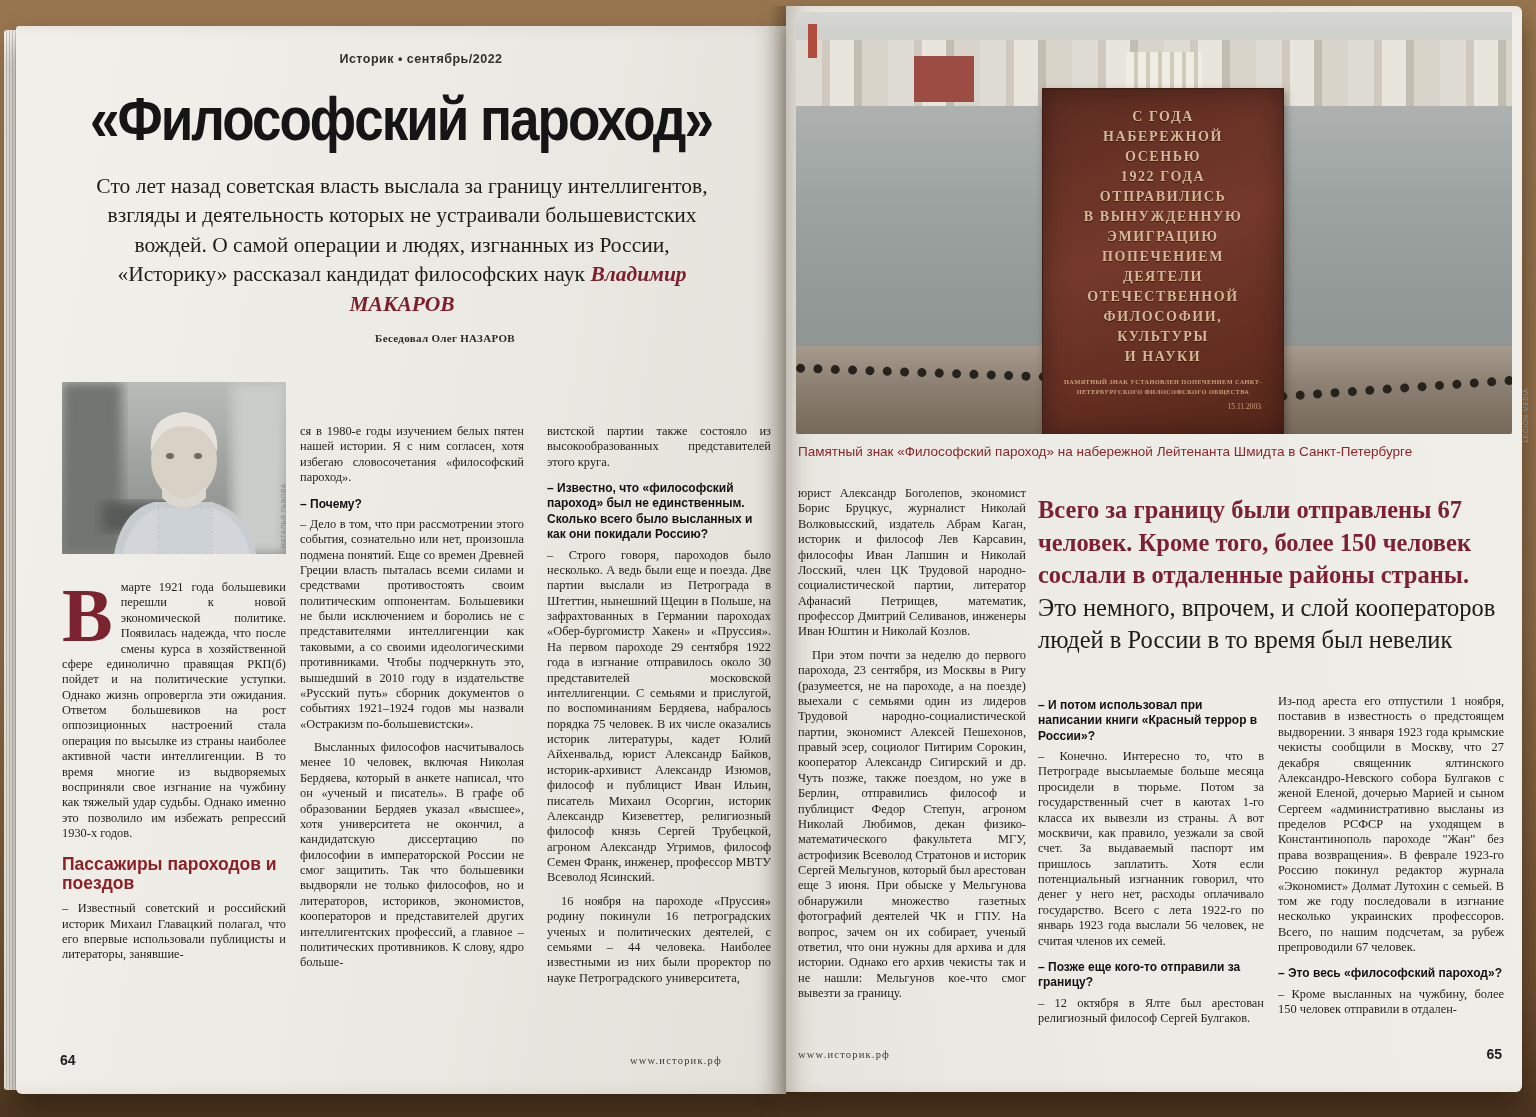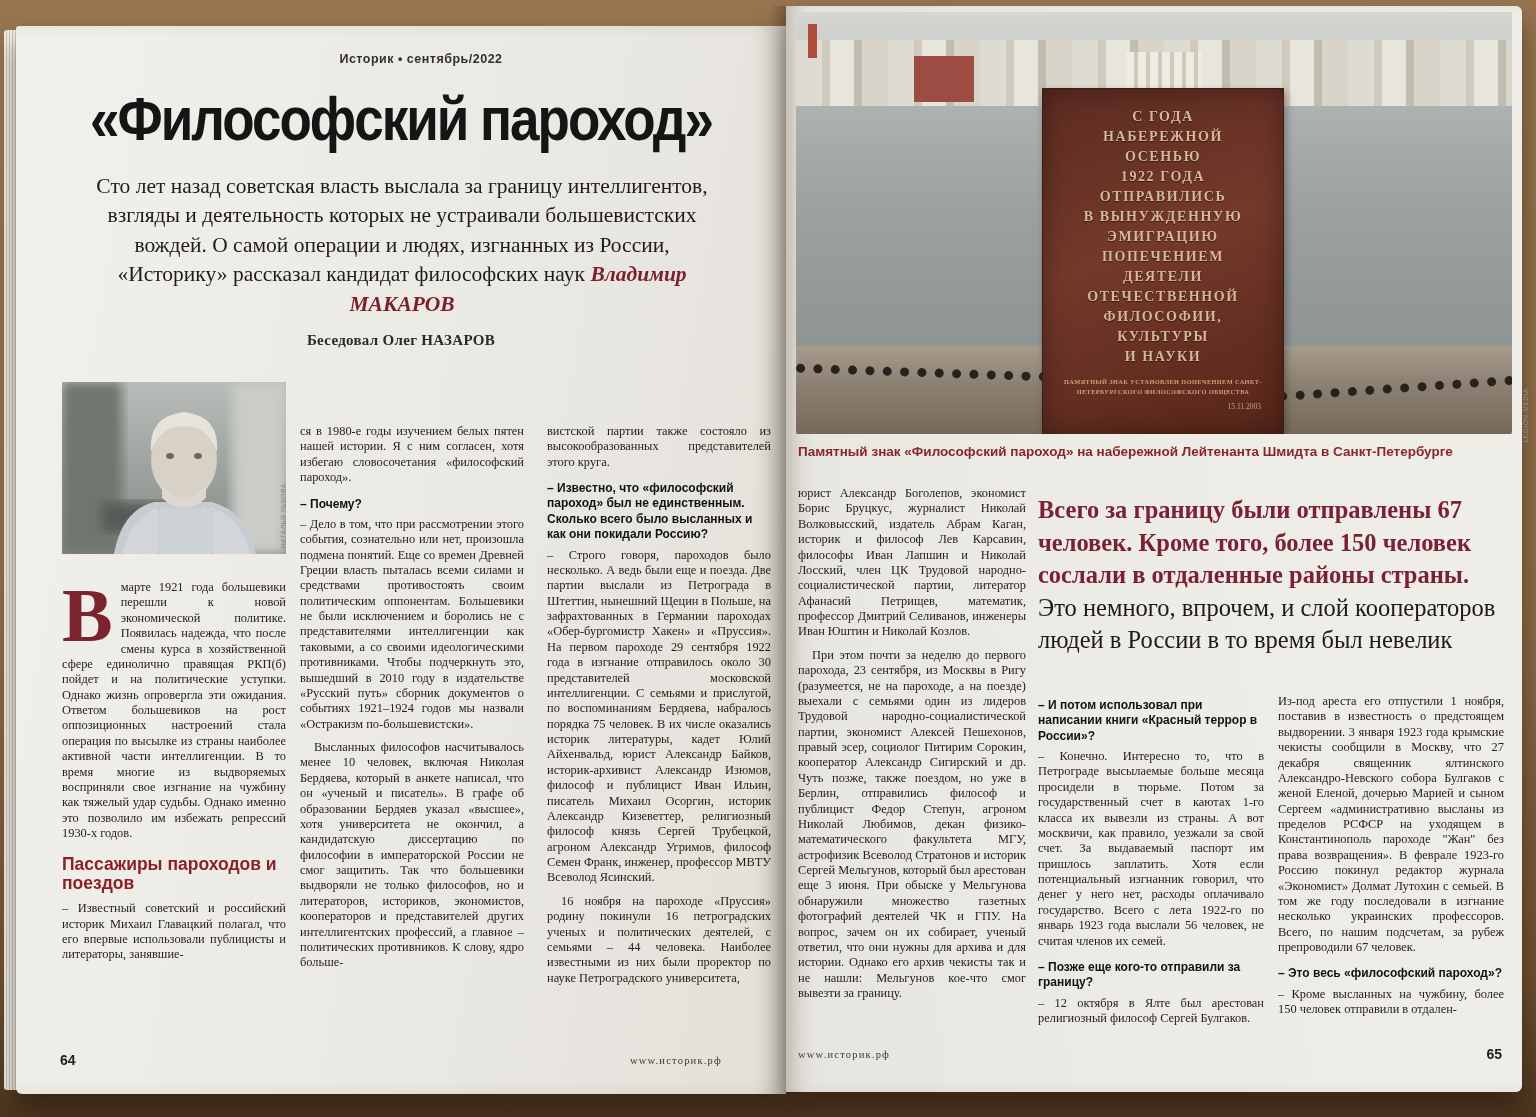--- a/index.html
+++ b/index.html
@@ -25,21 +25,21 @@
   .kicker{position:absolute;left:0;top:26px;width:100%;text-align:center;
      font-family:"Liberation Sans",sans-serif;font-weight:bold;font-size:12.5px;
      letter-spacing:.5px;color:#33302c;padding-left:20px;}
   .headline{position:absolute;left:0;top:58px;width:100%;text-align:center;
      font-family:"Liberation Sans",sans-serif;font-weight:900;font-size:53px;
      letter-spacing:-2px;color:#151515;transform:scaleY(1.14);transform-origin:50% 0;}
   .lede{position:absolute;left:66px;top:146px;width:640px;text-align:center;
      font-size:21.5px;line-height:1.37;color:#1f1c18;}
   .lede .author{color:#7c1e2c;font-style:italic;font-weight:bold;}
   .byline{position:absolute;left:0;top:306px;width:100%;text-align:center;
-     font-size:15px;font-weight:bold;color:#2c2a27;letter-spacing:.3px;}
+     font-size:11px;font-weight:bold;color:#2c2a27;letter-spacing:.3px;padding-left:44px;}
 
   .col{position:absolute;overflow:hidden;font-size:12.4px;line-height:1.24;
      text-align:justify;color:#27221c;}
   .col p{margin:0 0 8px 0;}
   .col p.indent{text-indent:14px;margin-bottom:0;}
   .q{font-family:"Liberation Sans",sans-serif;font-weight:bold;font-size:12px;
      line-height:1.28;color:#121212;margin:11px 0 5px;text-align:left;}
   .sec-head{font-family:"Liberation Sans",sans-serif;font-weight:bold;font-size:17.5px;
      line-height:1.08;color:#8b2126;margin:14px 0 8px;text-align:left;}
   .dropcap{float:left;font-size:76px;line-height:.78;font-weight:bold;
@@ -80,21 +80,21 @@
      text-align:center;color:#d6b896;}
   .plaque-line{font-weight:bold;font-size:14px;line-height:20px;letter-spacing:1.6px;
      text-shadow:0 1px 1px rgba(0,0,0,.55);}
   .plaque-lines{padding-top:18px;}
   .plaque-foot{margin:10px auto 0;width:84%;font-size:6.3px;letter-spacing:.4px;
      line-height:1.6;font-weight:bold;color:#caa17c;}
   .plaque-date{margin-top:5px;padding-right:22px;text-align:right;font-size:7.5px;color:#caa17c;font-family:Liberation Serif, serif;}
   .rcredit{position:absolute;right:0px;top:382px;transform:rotate(-90deg);transform-origin:100% 0;
      font-family:"Liberation Sans",sans-serif;font-size:6.5px;letter-spacing:.6px;color:#8d8d89;}
   .caption{position:absolute;left:12px;top:438px;width:706px;
-     font-family:"Liberation Sans",sans-serif;font-weight:bold;font-size:13.5px;color:#87262b;}
+     font-family:"Liberation Sans",sans-serif;font-weight:normal;font-size:13.5px;color:#87262b;}
 
   .pullquote{position:absolute;left:252px;top:488px;width:466px;
      font-size:24.5px;line-height:1.33;color:#1e1a16;text-align:left;}
   .pullquote .pq-red{color:#7b2133;font-weight:bold;}
 </style>
 </head>
 <body>
 
 <div class="stage">
 

